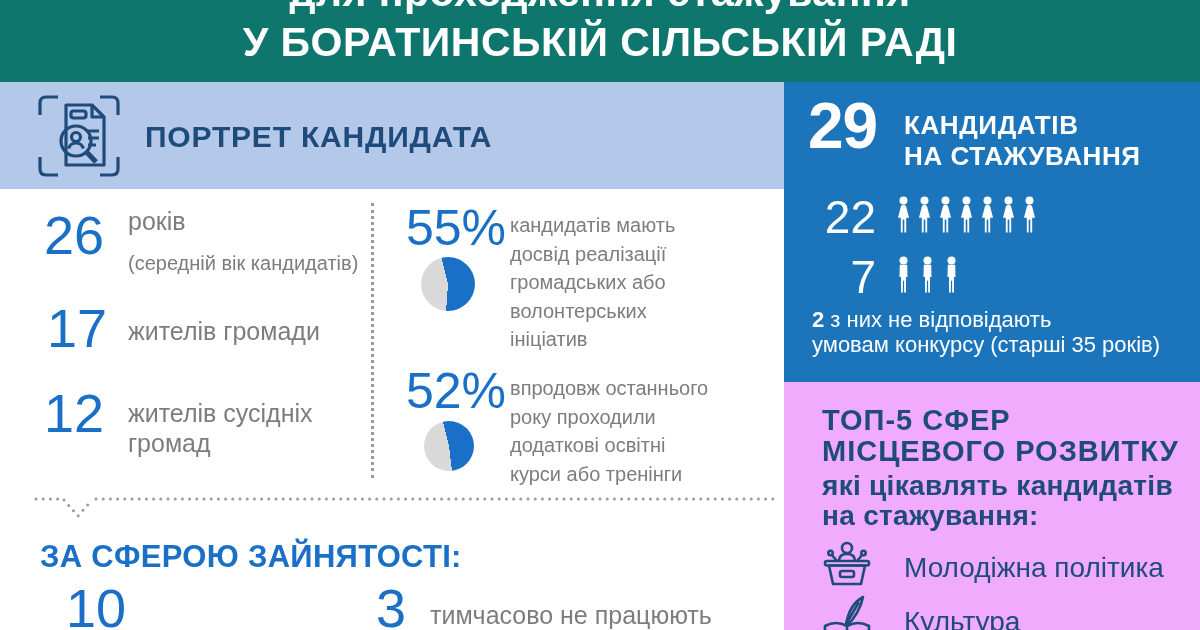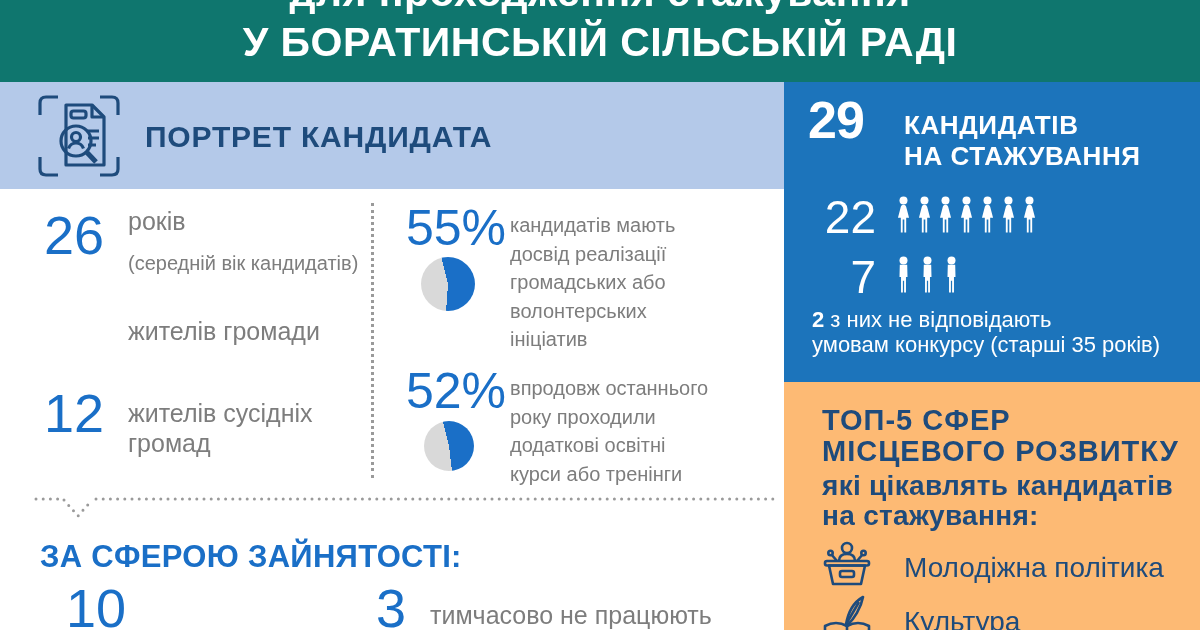--- a/index.html
+++ b/index.html
@@ -32,30 +32,30 @@
 
   .vdiv{left:371px;top:203px;height:275px;width:0;border-left:3px dotted #9a9a9a;}
 
   
   .emp-title{left:40px;top:539px;color:#1A6FC7;font-size:31px;font-weight:700;letter-spacing:.3px;}
   .emp-num{font-size:54px;}
   .emp-label{font-size:25px;}
 
   
   .panel-blue{left:784px;top:82px;width:416px;height:300px;background:#1C74BB;color:#fff;}
-  .big-count{left:24px;top:12px;font-size:52px;font-weight:700;line-height:1;letter-spacing:-1px;}
+  .big-count{left:24px;top:12px;font-size:64px;font-weight:700;line-height:1;letter-spacing:-1px;}
   .big-lbl{left:120px;font-size:26px;font-weight:700;letter-spacing:.6px;white-space:nowrap;}
   .row-num{width:76px;text-align:right;font-size:46px;font-weight:400;line-height:1;}
   .picto-row{display:flex;align-items:flex-start;}
   .picto-row svg{display:block;}
   .note{left:28px;top:226px;font-size:22px;line-height:24.5px;}
   .note b{font-weight:700;}
 
   
-  .panel-yellow{left:784px;top:382px;width:416px;height:248px;background:#fdba74;color:#1E4B7C;}
+  .panel-yellow{left:784px;top:382px;width:416px;height:248px;background:#f0abfc;color:#1E4B7C;}
   .y-title{left:38px;font-size:29px;font-weight:700;letter-spacing:1px;white-space:nowrap;}
   .y-sub{left:38px;font-size:28px;font-weight:700;letter-spacing:.3px;white-space:nowrap;}
   .y-item-label{left:120px;font-size:28px;white-space:nowrap;}
 
   .nav-stroke{stroke:#1E4B7C;fill:none;stroke-width:3.2;stroke-linejoin:round;}
   .nav-stroke2{stroke:#1E4B7C;fill:none;stroke-width:2.6;stroke-linejoin:round;}
 </style>
 </head>
 <body>
 
@@ -82,20 +82,21 @@
       <path d="M32.5,55.5 Q34.5,50 40,50 Q45.5,50 47.5,55.5"></path>
       <path d="M51,59.5 L60,69" style="stroke-width:5"></path>
     </g>
   </svg>
   <div class="abs band-title">ПОРТРЕТ КАНДИДАТА</div>
 
   <div class="abs num stat-num" style="left:44px;top:208px">26</div>
   <div class="abs gray stat-label" style="left:128px;top:206px">років</div>
   <div class="abs gray stat-sub" style="left:128px;top:252px">(середній вік кандидатів)</div>
 
+  <div class="abs num stat-num" style="left:47px;top:301px">17</div>
   <div class="abs gray stat-label" style="left:128px;top:316px">жителів громади</div>
 
   <div class="abs num stat-num" style="left:44px;top:386px">12</div>
   <div class="abs gray stat-label" style="left:128px;top:398px">жителів сусідніх
 громад</div>
 
   <div class="abs vdiv"></div>
 
   <div class="abs num pct-num" style="left:406px;top:203px">55%</div>
   <div class="abs pie" style="left: 421px; top: 257px; background: conic-gradient(from -14deg, rgb(26, 111, 199) 0deg, rgb(26, 111, 199) 55%, rgb(217, 217, 217) 0deg);"></div>

